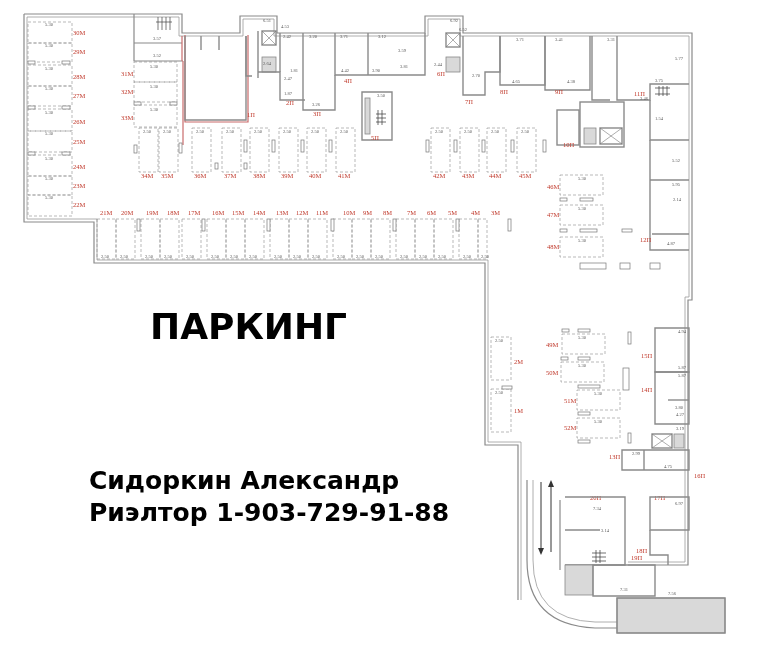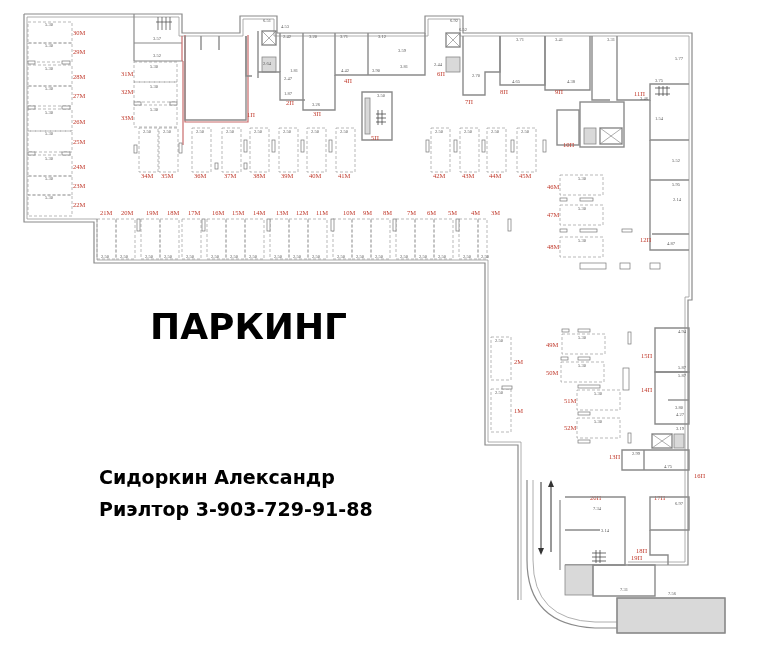--- a/index.html
+++ b/index.html
@@ -8,21 +8,21 @@
   .wall { fill: none; stroke: #8a8a8a; stroke-width: 1.2; }
   .wall2 { fill: none; stroke: #9a9a9a; stroke-width: 0.8; }
   .wall-red { fill: none; stroke: #c96b6b; stroke-width: 1.2; }
   .spot { fill: none; stroke: #8c8c8c; stroke-width: 0.6; stroke-dasharray: 3 2; }
   .room { fill: none; stroke: #8a8a8a; stroke-width: 1.4; }
   .col { fill: #ffffff; stroke: #777; stroke-width: 0.7; }
   .shade { fill: #d9d9d9; stroke: #888; stroke-width: 0.8; }
   .dim { font-family: "Liberation Serif", serif; font-size: 4.5px; fill: #555; }
   .lbl { font-family: "Liberation Serif", serif; font-size: 6.5px; fill: #c0392b; }
   .big-title { position: absolute; left: 150px; top: 306px; font-family: "DejaVu Sans", sans-serif; font-weight: bold; font-size: 36px; color: #000; letter-spacing: 0px; }
-  .contact { position: absolute; left: 99px; font-family: "DejaVu Sans", sans-serif; font-weight: bold; font-size: 19px; color: #000; }
+  .contact { position: absolute; left: 89px; font-family: "DejaVu Sans", sans-serif; font-weight: bold; font-size: 25px; color: #000; }
   #contact-name { top: 466px; }
   #contact-phone { top: 498px; }
   .arrow { stroke: #333; stroke-width: 1; fill: none; }
 </style>
 </head>
 <body>
 
 <svg id="plan" viewBox="0 0 759 653" xmlns="http://www.w3.org/2000/svg">
 
   <g>
@@ -447,13 +447,13 @@
     </g>
     <g>
       <line class="arrow" x1="551" y1="483" x2="551" y2="552"></line>
       <polygon points="548,487 554,487 551,480" fill="#333"></polygon>
     </g>
   </g>
 </svg>
 
 <div class="big-title">ПАРКИНГ</div>
 <div class="contact" id="contact-name">Сидоркин Александр</div>
-<div class="contact" id="contact-phone">Риэлтор 3-903-729-91-88</div>
+<div class="contact" id="contact-phone">Риэлтор 1-903-729-91-88</div>
 
 </body></html>

